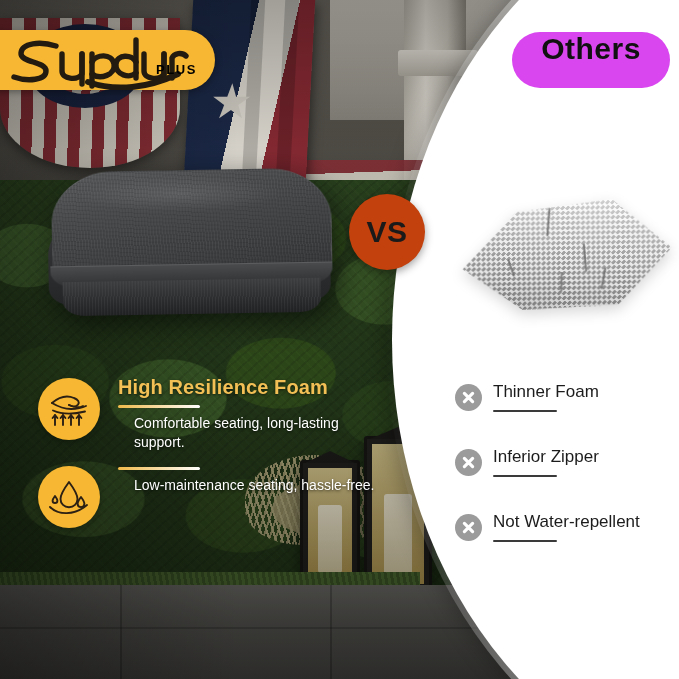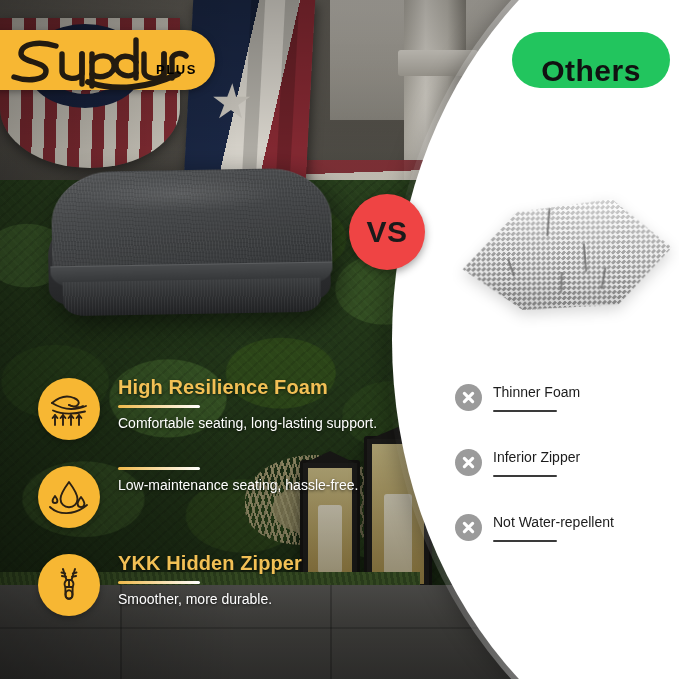--- a/index.html
+++ b/index.html
@@ -205,22 +205,22 @@
   .logo-plus{
     position:absolute;right:18px;bottom:13px;
     font-size:13px;font-weight:700;letter-spacing:1.6px;color:#000000;
     font-family:"Liberation Sans", sans-serif;
   }
 
   
   .others-pill{
     position:absolute;left:512px;top:32px;
     width:158px;height:56px;
-    background:#22c55e;border-radius:28px;
-    display:flex;align-items:flex-end;justify-content:center;
+    background:#d946ef;border-radius:28px;
+    display:flex;align-items:flex-start;justify-content:center;
   }
   .others-pill span{
     font-size:30px;font-weight:700;color:#111;letter-spacing:.5px;
     font-family:"Liberation Sans", sans-serif;
   }
 
   
   .cushion{
     position:absolute;left:42px;top:168px;width:295px;height:150px;
     transform:rotate(-1deg);
@@ -284,21 +284,21 @@
   }
   .tuft.a{left:92px;top:10px;transform:rotate(6deg);}
   .tuft.b{left:128px;top:46px;transform:rotate(-4deg);}
   .tuft.c{left:146px;top:70px;transform:rotate(12deg);height:22px;}
   .tuft.d{left:54px;top:60px;transform:rotate(-18deg);height:18px;}
   .tuft.e{left:104px;top:74px;transform:rotate(3deg);height:20px;}
 
   
   .vs-badge{
     position:absolute;left:349px;top:194px;width:76px;height:76px;
-    border-radius:50%;background:#ef4444;
+    border-radius:50%;background:#c2410c;
     display:flex;align-items:center;justify-content:center;
     box-shadow:0 3px 9px rgba(0,0,0,.38);
   }
   .vs-badge span{
     font-size:30px;font-weight:700;color:#1a1a1a;letter-spacing:.5px;
     font-family:"Liberation Sans", sans-serif;
   }
 
   
   .features{position:absolute;left:38px;top:374px;width:340px;}
@@ -317,32 +317,33 @@
   }
   .f-rule{
     width:82px;height:3px;margin:5px 0 6px 0;
     background:linear-gradient(90deg,#F0B94A,#ffffff);
     border-radius:2px;
   }
   .f-sub{
     font-size:14px;color:#ffffff;font-weight:400;line-height:19px;
     text-shadow:0 1px 3px rgba(0,0,0,.7);
     font-family:"Liberation Sans", sans-serif;
+    margin-left:16px;
   }
 
   
   .cons{position:absolute;left:455px;top:382px;width:215px;}
   .con{position:relative;height:65px;}
   .c-icon{
     position:absolute;left:0;top:2px;width:27px;height:27px;border-radius:50%;
     background:#9b9b9b;display:flex;align-items:center;justify-content:center;
   }
   .c-body{position:absolute;left:38px;top:-2px;right:0;}
   .c-label{
-    font-size:14px;color:#1c1c1c;font-weight:400;line-height:24px;
+    font-size:17px;color:#1c1c1c;font-weight:400;line-height:24px;
     font-family:"Liberation Sans", sans-serif;white-space:nowrap;
   }
   .c-rule{width:64px;height:2px;margin-top:6px;background:#3a3a3a;border-radius:1px;}
 </style>
 </head>
 <body>
 
 <div id="stage">
 
   <div class="photo">
@@ -492,40 +493,20 @@
             <path d="M3 32 C11 40, 27 41, 40 30"></path>
           </g>
         </svg>
       </div>
       <div class="f-body">
         <div class="f-rule"></div>
         <div class="f-sub">Low-maintenance seating, hassle-free.</div>
       </div>
     </div>
 
-    <div class="feature">
-      <div class="f-icon">
-        <svg width="44" height="44" viewBox="0 0 44 44">
-          <g fill="none" stroke="#2b2013" stroke-width="1.9" stroke-linecap="round" stroke-linejoin="round">
-            <path d="M16 6 L19.5 17"></path>
-            <path d="M28 6 L24.5 17"></path>
-            <path d="M14.5 9.5 L18.2 10.5 M14.9 13 L19 13.8 M29.5 9.5 L25.8 10.5 M29.1 13 L25 13.8"></path>
-            <path d="M19.5 17 C17.5 19, 17.2 22, 18.4 24 L25.6 24 C26.8 22, 26.5 19, 24.5 17 Z"></path>
-            <path d="M18.4 24 L18.4 31 C18.4 34, 20 35.8, 22 35.8 C24 35.8, 25.6 34, 25.6 31 L25.6 24"></path>
-            <ellipse cx="22" cy="31.5" rx="3.4" ry="4.2"></ellipse>
-            <path d="M22 17 L22 24"></path>
-          </g>
-        </svg>
-      </div>
-      <div class="f-body">
-        <div class="f-title">YKK Hidden Zipper</div>
-        <div class="f-rule"></div>
-        <div class="f-sub">Smoother, more durable.</div>
-      </div>
-    </div>
 
   </div>
 
   <div class="cons">
 
     <div class="con">
       <div class="c-icon">
         <svg width="17" height="17" viewBox="0 0 17 17">
           <path d="M4.4 4.4 L12.6 12.6 M12.6 4.4 L4.4 12.6" stroke="#ffffff" stroke-width="3.2" stroke-linecap="round"></path>
         </svg>

